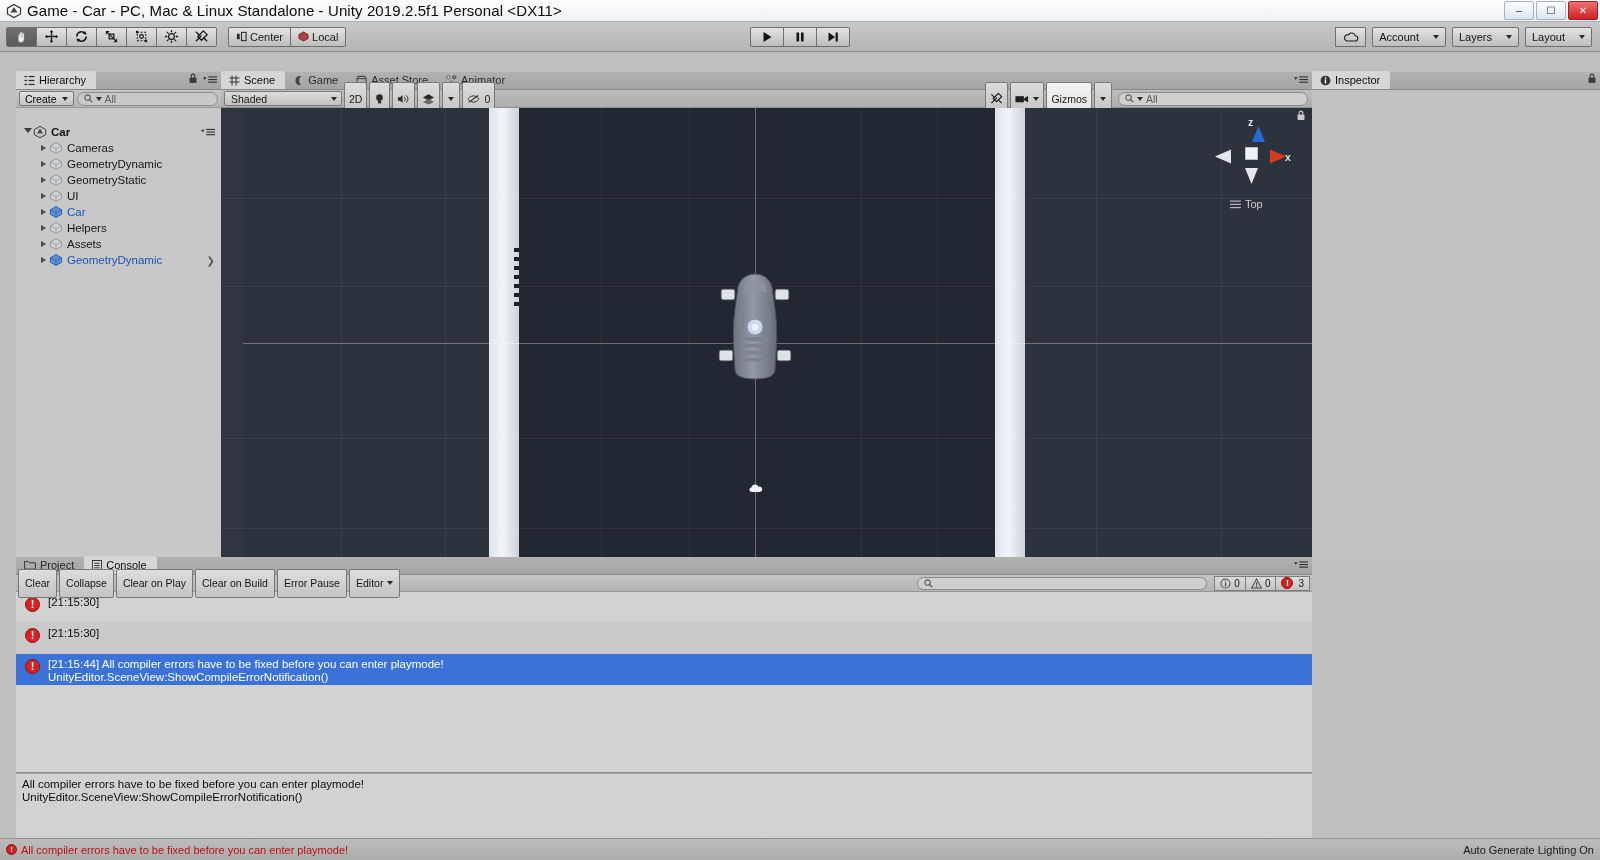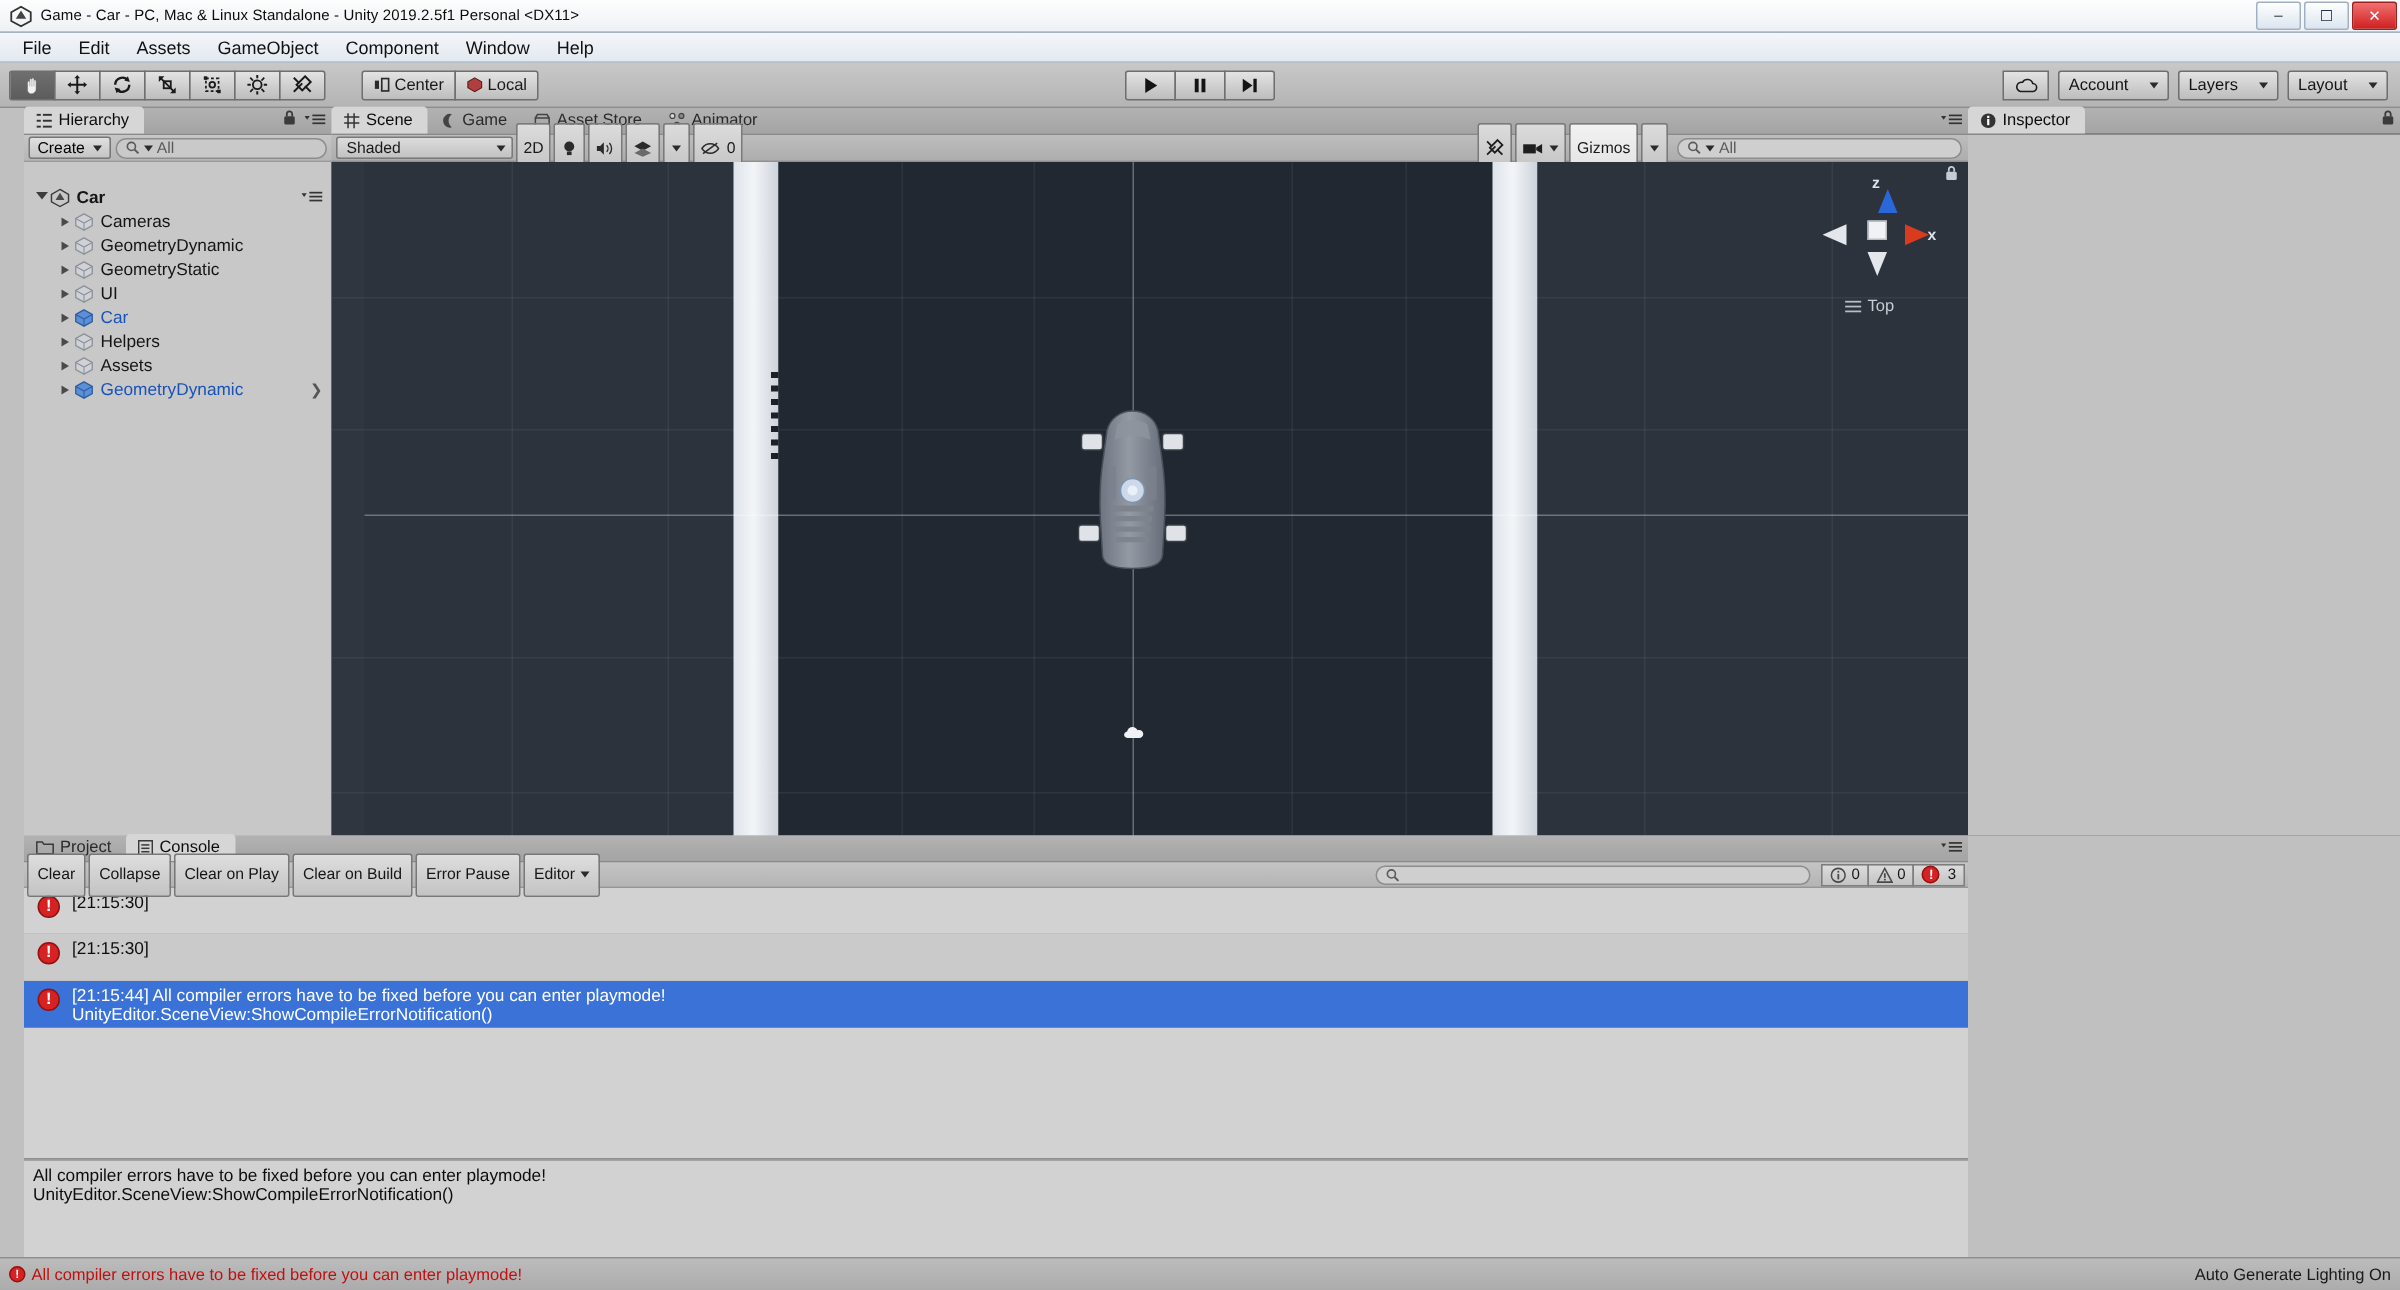--- a/index.html
+++ b/index.html
@@ -13,21 +13,21 @@
   }
   #app { position: relative; width: 1600px; height: 860px; }
 
   
   .titlebar {
     height: 22px; background: linear-gradient(#fdfdfd, #eef1f5);
     border-bottom: 1px solid #a8b2bd;
     display: flex; align-items: center; position: relative;
   }
   .title-icon { width: 16px; height: 16px; margin: 0 5px 0 6px; position: relative; }
-  .title-text { font-size: 10px; color: #0b0b0b; letter-spacing: 0.1px; }
+  .title-text { font-size: 15px; color: #0b0b0b; letter-spacing: 0.1px; }
   .win-buttons { position: absolute; right: 2px; top: 1px; display: flex; gap: 2px; }
   .win-btn {
     width: 30px; height: 19px; border: 1px solid #9fb0c4; border-radius: 2px;
     background: linear-gradient(#fefefe, #dce5ef);
     display: flex; align-items: center; justify-content: center;
     font-size: 10px; color: #22323f;
   }
   .win-btn.close { background: linear-gradient(#f07070, #cf2020); border-color: #9c2020; color: #fff; }
 
   
@@ -37,21 +37,21 @@
     display: flex; align-items: center; padding-left: 6px;
   }
   .menu-item { padding: 2px 9px; font-size: 12px; color: #111; }
 
   
   .toolbar {
     height: 30px; background: linear-gradient(#c8c8c8, #b4b4b4);
     border-bottom: 1px solid #8d8d8d;
     display: flex; align-items: center; position: relative; padding: 0 6px;
   }
-  .btn-group { display: flex; margin-right: 24px; }
+  .btn-group { display: flex; margin-right: 11px; }
   .tbtn {
     height: 20px; min-width: 31px; border: 1px solid #6f6f6f;
     background: linear-gradient(#e3e3e3, #bdbdbd);
     display: flex; align-items: center; justify-content: center;
     margin-left: -1px; color: #1a1a1a;
   }
   .btn-group .tbtn:first-child { margin-left: 0; border-radius: 2px 0 0 2px; }
   .btn-group .tbtn:last-child { border-radius: 0 2px 2px 0; }
   .tbtn.active { background: linear-gradient(#6f6f6f, #5c5c5c); color: #f2f2f2; }
   .tbtn.txt { padding: 0 7px; font-size: 11px; min-width: auto; gap: 3px; }
@@ -214,29 +214,20 @@
       </svg>
     </span>
     <span class="title-text">Game - Car - PC, Mac &amp; Linux Standalone - Unity 2019.2.5f1 Personal &lt;DX11&gt;</span>
     <div class="win-buttons">
       <div class="win-btn">–</div>
       <div class="win-btn">☐</div>
       <div class="win-btn close">✕</div>
     </div>
   </div>
 
-  <div class="menubar">
-    <div class="menu-item">File</div>
-    <div class="menu-item">Edit</div>
-    <div class="menu-item">Assets</div>
-    <div class="menu-item">GameObject</div>
-    <div class="menu-item">Component</div>
-    <div class="menu-item">Window</div>
-    <div class="menu-item">Help</div>
-  </div>
 
   <div class="toolbar">
     <div class="btn-group">
       <div class="tbtn active">
         <svg width="15" height="15" viewBox="0 0 16 16">
             <path d="M5 12V6.2c0-.6.9-.6.9 0V9h.6V4.4c0-.6.9-.6.9 0V9h.6V4c0-.6.9-.6.9 0v5h.6V5.4c0-.6.9-.6.9 0V11c0 1.8-1.2 3-2.8 3H7.4C6 14 5 13.3 5 12z" fill="#f2f2f2" stroke="#f2f2f2" stroke-width=".4"></path>
           </svg>
       </div>
       <div class="tbtn">
         <svg width="15" height="15" viewBox="0 0 16 16">

